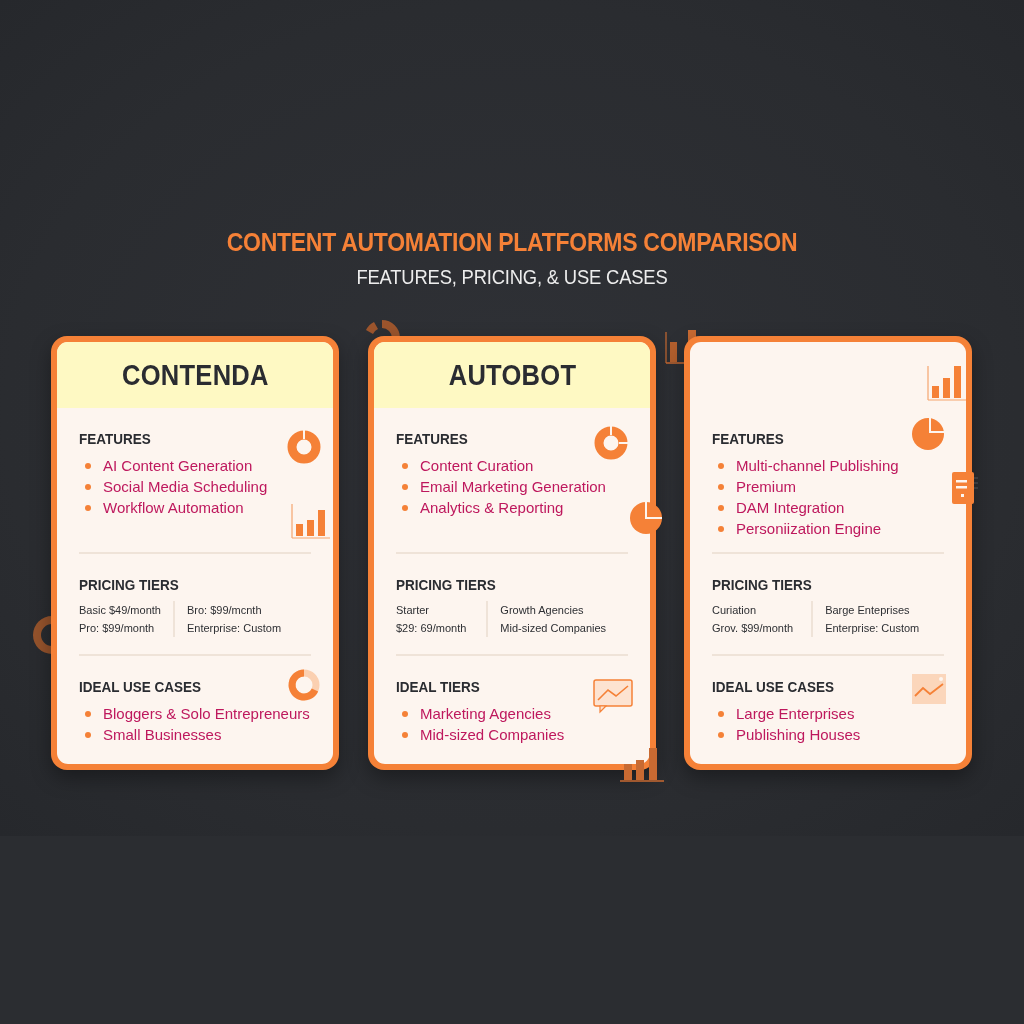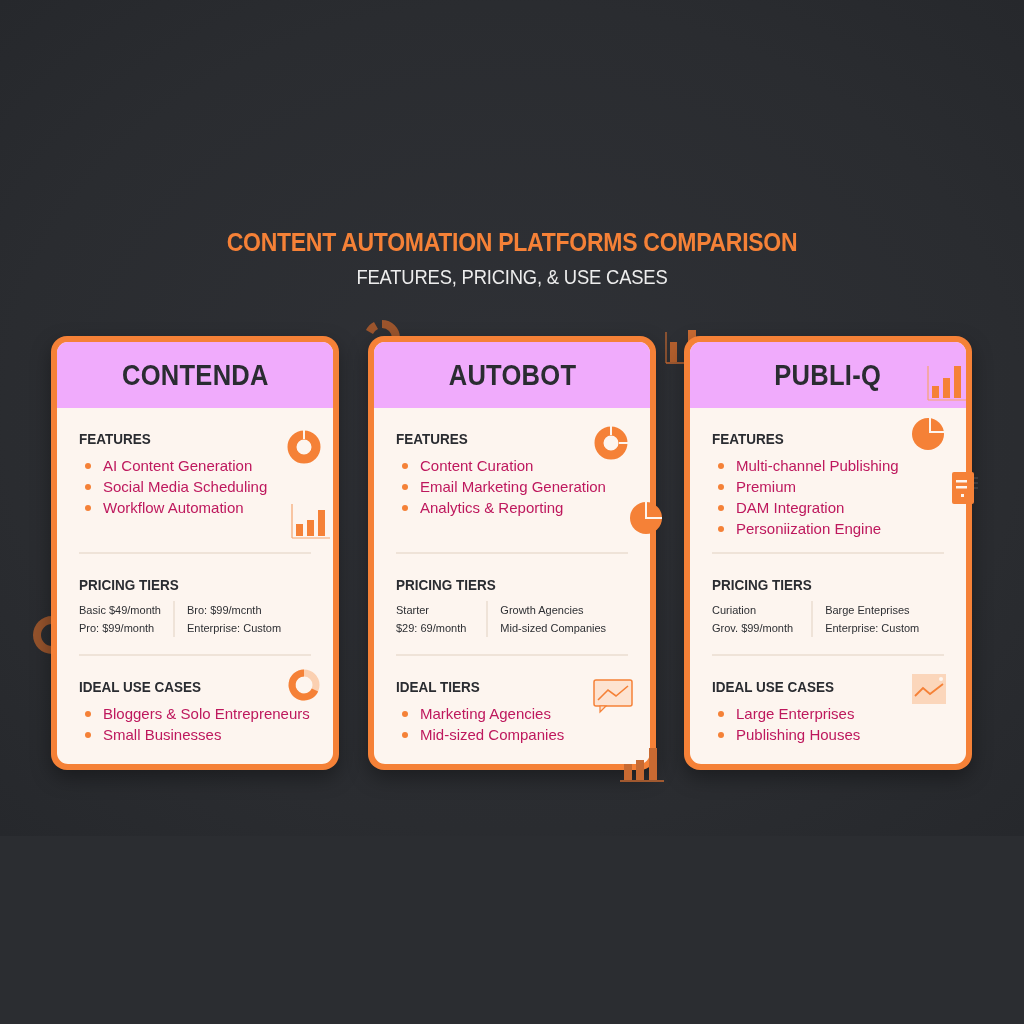--- a/index.html
+++ b/index.html
@@ -52,21 +52,21 @@
     }
     .card-inner {
       position: absolute;
       left: 6px; top: 6px; right: 6px; bottom: 6px;
       border-radius: 11px;
       background: #fdf5ef;
       overflow: hidden;
     }
     .card-header {
       height: 66px;
-      background: #f0abfc;
+      background: #fef9c3;
       display: flex;
       align-items: center;
       justify-content: center;
     }
     .card-name {
       font-family: "Liberation Sans", sans-serif;
       font-weight: bold;
       font-size: 29px;
       color: #2a2c31;
       transform: scaleX(0.88);
@@ -274,23 +274,20 @@
   </svg>
   <svg class="deco" style="left:618px;top:744px;" width="46" height="40" viewBox="0 0 46 40">
     <rect x="6" y="20" width="8" height="16" fill="#c86a32"></rect>
     <rect x="18" y="16" width="8" height="20" fill="#c86a32"></rect>
     <rect x="31" y="4" width="8" height="32" fill="#c86a32"></rect>
     <line x1="2" y1="37" x2="46" y2="37" stroke="#c86a32" stroke-width="1.5"></line>
   </svg>
 
   <div class="card" style="left:684px;">
     <div class="card-inner">
-      <div class="card-header">
-        <div class="card-name">PUBLI-Q</div>
-      </div>
       <svg class="deco" style="left:236px;top:20px;" width="40" height="40" viewBox="0 0 40 40">
         <line x1="2" y1="4" x2="2" y2="38" stroke="#f5a56e" stroke-width="1.2"></line>
         <line x1="2" y1="38" x2="40" y2="38" stroke="#f5a56e" stroke-width="1.2"></line>
         <rect x="6" y="24" width="7" height="12" fill="#f58137"></rect>
         <rect x="17" y="16" width="7" height="20" fill="#f58137"></rect>
         <rect x="28" y="4" width="7" height="32" fill="#f58137"></rect>
       </svg>
 
       <div class="section" style="top:88px;">
         <div class="sec-title">FEATURES</div>

